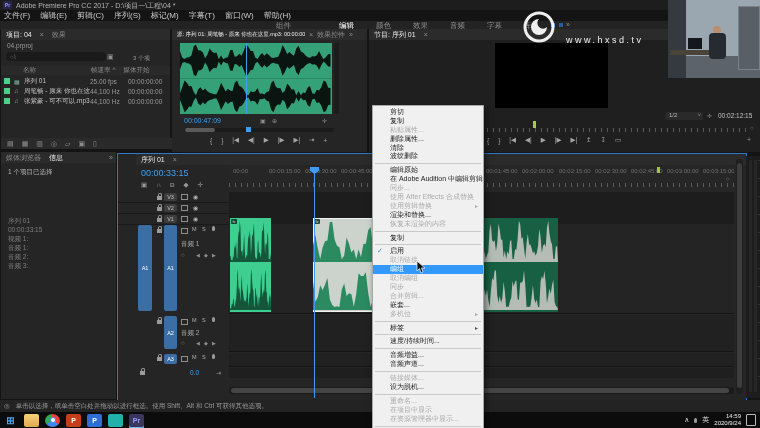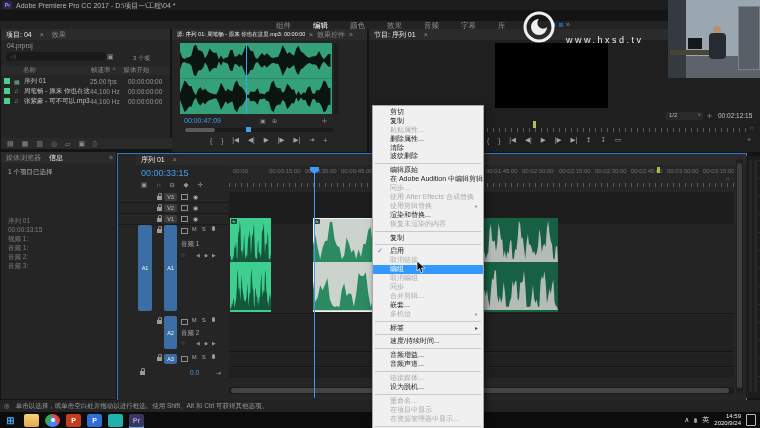--- a/index.html
+++ b/index.html
@@ -7,21 +7,21 @@
        font-family:"Liberation Sans",sans-serif;color:#ccc;-webkit-font-smoothing:antialiased;}
   .abs{position:absolute;}
   .g{color:#8e8e8e;}
   
   .titlebar{left:0;top:0;width:760px;height:10px;background:#1d1d1d;font-size:7px;color:#b5b5b5;}
   .pricon{left:3px;top:1px;width:9px;height:8px;background:#2a2550;color:#9a99f0;font-size:5px;
           display:flex;align-items:center;justify-content:center;border-radius:1px;font-weight:bold;}
   .menubar{left:4px;top:10px;height:11px;display:flex;gap:10px;align-items:center;font-size:8px;color:#c9c9c9;}
   .wsbar{left:0;top:21px;width:760px;height:8px;background:#232323;}
   .wstabs{left:276px;top:21px;display:flex;gap:22px;font-size:7.5px;color:#8f8f8f;}
-  .wstabs .active{color:#fff;}
+  .wstabs .active{color:#fff;margin-left:26px;}
   .bluesq{width:4px;height:4px;background:#2d8ceb;display:inline-block;margin-left:5px;}
   
   .ptabrow{background:#2b2b2b;font-size:7px;color:#8a8a8a;display:flex;align-items:center;gap:8px;padding:0 5px;}
   .ptab-active{color:#eee;}
   .panelbg{background:#252525;}
   
   .colhdr{font-size:6.5px;color:#8a8a8a;}
   .prow{font-size:6.5px;color:#c4c4c4;display:flex;align-items:center;height:10px;}
   .chip{width:6px;height:6px;background:#4fd08a;margin:0 4px 0 3px;flex:0 0 auto;}
   .picon{width:10px;color:#7fae9a;font-size:6px;flex:0 0 auto;}
@@ -94,20 +94,31 @@
   .cursor{z-index:60;}
 </style>
 </head>
 <body>
 <div id="app">
 
 <div class="abs titlebar">
   <div class="abs pricon">Pr</div>
   <span class="abs" style="left:16px;top:1px;">Adobe Premiere Pro CC 2017 - D:\项目一\工程\04 *</span>
 </div>
+<div class="abs menubar">
+
+<span>文件(F)</span>
+      <span>编辑(E)</span>
+      <span>剪辑(C)</span>
+      <span>序列(S)</span>
+      <span>标记(M)</span>
+      <span>字幕(T)</span>
+      <span>窗口(W)</span>
+      <span>帮助(H)</span>
+    </div>
 <div class="abs wsbar"></div>
 <div class="abs wstabs">
 
 <span>组件</span>
       <span class=" active">编辑</span>
       <span>颜色</span>
       <span>效果</span>
       <span>音频</span>
       <span>字幕</span>
       <span>库</span>

